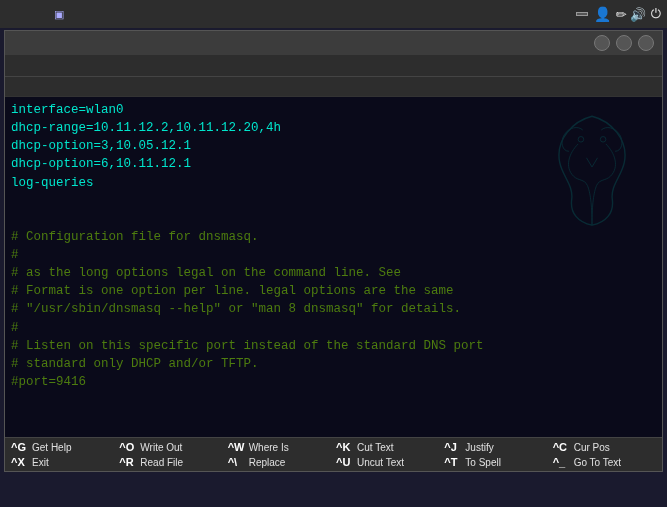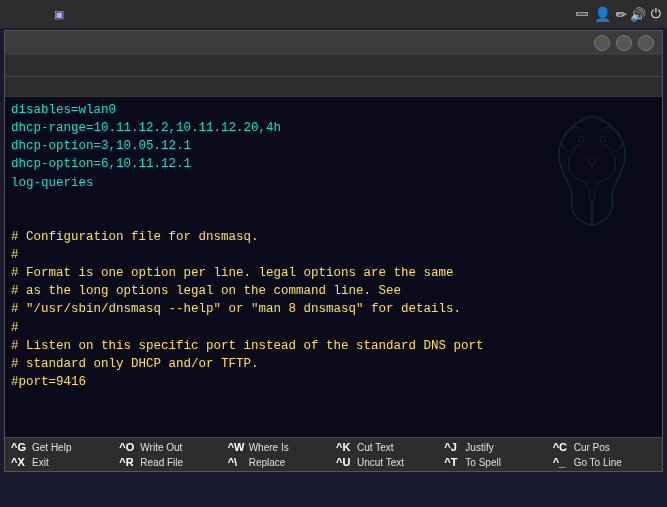--- a/index.html
+++ b/index.html
@@ -144,21 +144,21 @@
       line-height: 1.45;
       padding: 4px 6px;
       height: 340px;
       overflow: hidden;
       position: relative;
     }
     .editor-line {
       white-space: pre;
       min-height: 1.45em;
     }
-    .comment-line { color: #fde047; }
+    .comment-line { color: #4d7c0f; }
     .cursor {
       display: inline-block;
       width: 7px;
       height: 14px;
       background: #00e5cc;
       vertical-align: text-bottom;
     }
 
     
     .dragon-watermark {
@@ -268,31 +268,31 @@
       <path d="M35 40 C25 50 20 65 30 75 C35 80 42 78 45 85 C48 92 50 105 50 128" stroke="#00e5cc" stroke-width="1" fill="none"></path>
       <path d="M65 40 C75 50 80 65 70 75 C65 80 58 78 55 85 C52 92 50 105 50 128" stroke="#00e5cc" stroke-width="1" fill="none"></path>
       <path d="M40 25 C35 20 25 22 20 30 C15 38 18 48 25 48" stroke="#00e5cc" stroke-width="1" fill="none"></path>
       <path d="M60 25 C65 20 75 22 80 30 C85 38 82 48 75 48" stroke="#00e5cc" stroke-width="1" fill="none"></path>
       <circle cx="38" cy="35" r="3" stroke="#00e5cc" stroke-width="1" fill="none"></circle>
       <circle cx="62" cy="35" r="3" stroke="#00e5cc" stroke-width="1" fill="none"></circle>
       <path d="M44 55 L50 65 L56 55" stroke="#00e5cc" stroke-width="1" fill="none"></path>
     </svg>
 
     <div id="editor-lines">
-        <div class="editor-line">disables=wlan0</div>
+        <div class="editor-line">interface=wlan0</div>
         <div class="editor-line">dhcp-range=10.11.12.2,10.11.12.20,4h</div>
         <div class="editor-line">dhcp-option=3,10.05.12.1</div>
         <div class="editor-line">dhcp-option=6,10.11.12.1</div>
         <div class="editor-line">log-queries</div>
         <div class="editor-line"></div>
         <div class="editor-line"></div>
         <div class="editor-line comment-line"># Configuration file for dnsmasq.</div>
         <div class="editor-line comment-line">#</div>
+        <div class="editor-line comment-line"># as the long options legal on the command line. See</div>
         <div class="editor-line comment-line"># Format is one option per line. legal options are the same</div>
-        <div class="editor-line comment-line"># as the long options legal on the command line. See</div>
         <div class="editor-line comment-line"># "/usr/sbin/dnsmasq --help" or "man 8 dnsmasq" for details.</div>
         <div class="editor-line comment-line">#</div>
         <div class="editor-line comment-line"># Listen on this specific port instead of the standard DNS port</div>
         <div class="editor-line comment-line"># standard only DHCP and/or TFTP.</div>
         <div class="editor-line comment-line">#port=9416</div>
       </div>
   </div>
 
   <div class="nano-shortcuts" id="shortcuts-bar">
   <div class="shortcut-item">
@@ -334,16 +334,16 @@
       <div class="shortcut-item">
         <span class="shortcut-key">^U</span>
         <span class="shortcut-label">Uncut Text</span>
       </div>
       <div class="shortcut-item">
         <span class="shortcut-key">^T</span>
         <span class="shortcut-label">To Spell</span>
       </div>
       <div class="shortcut-item">
         <span class="shortcut-key">^_</span>
-        <span class="shortcut-label">Go To Line</span>
+        <span class="shortcut-label">Go To Text</span>
       </div>
     </div>
 </div>
 
 </body></html>

